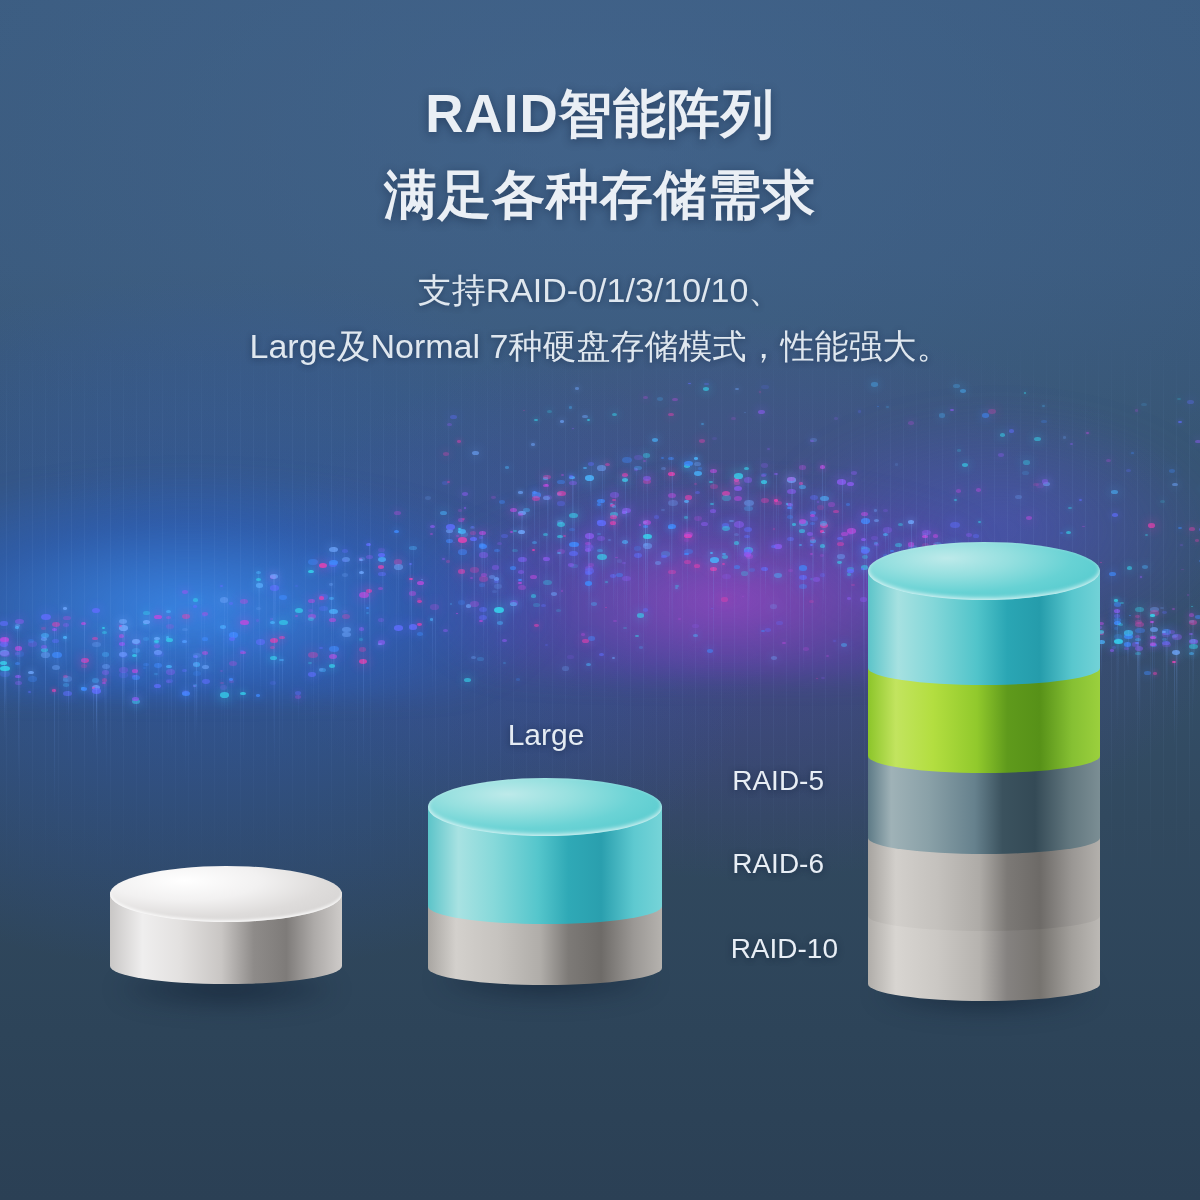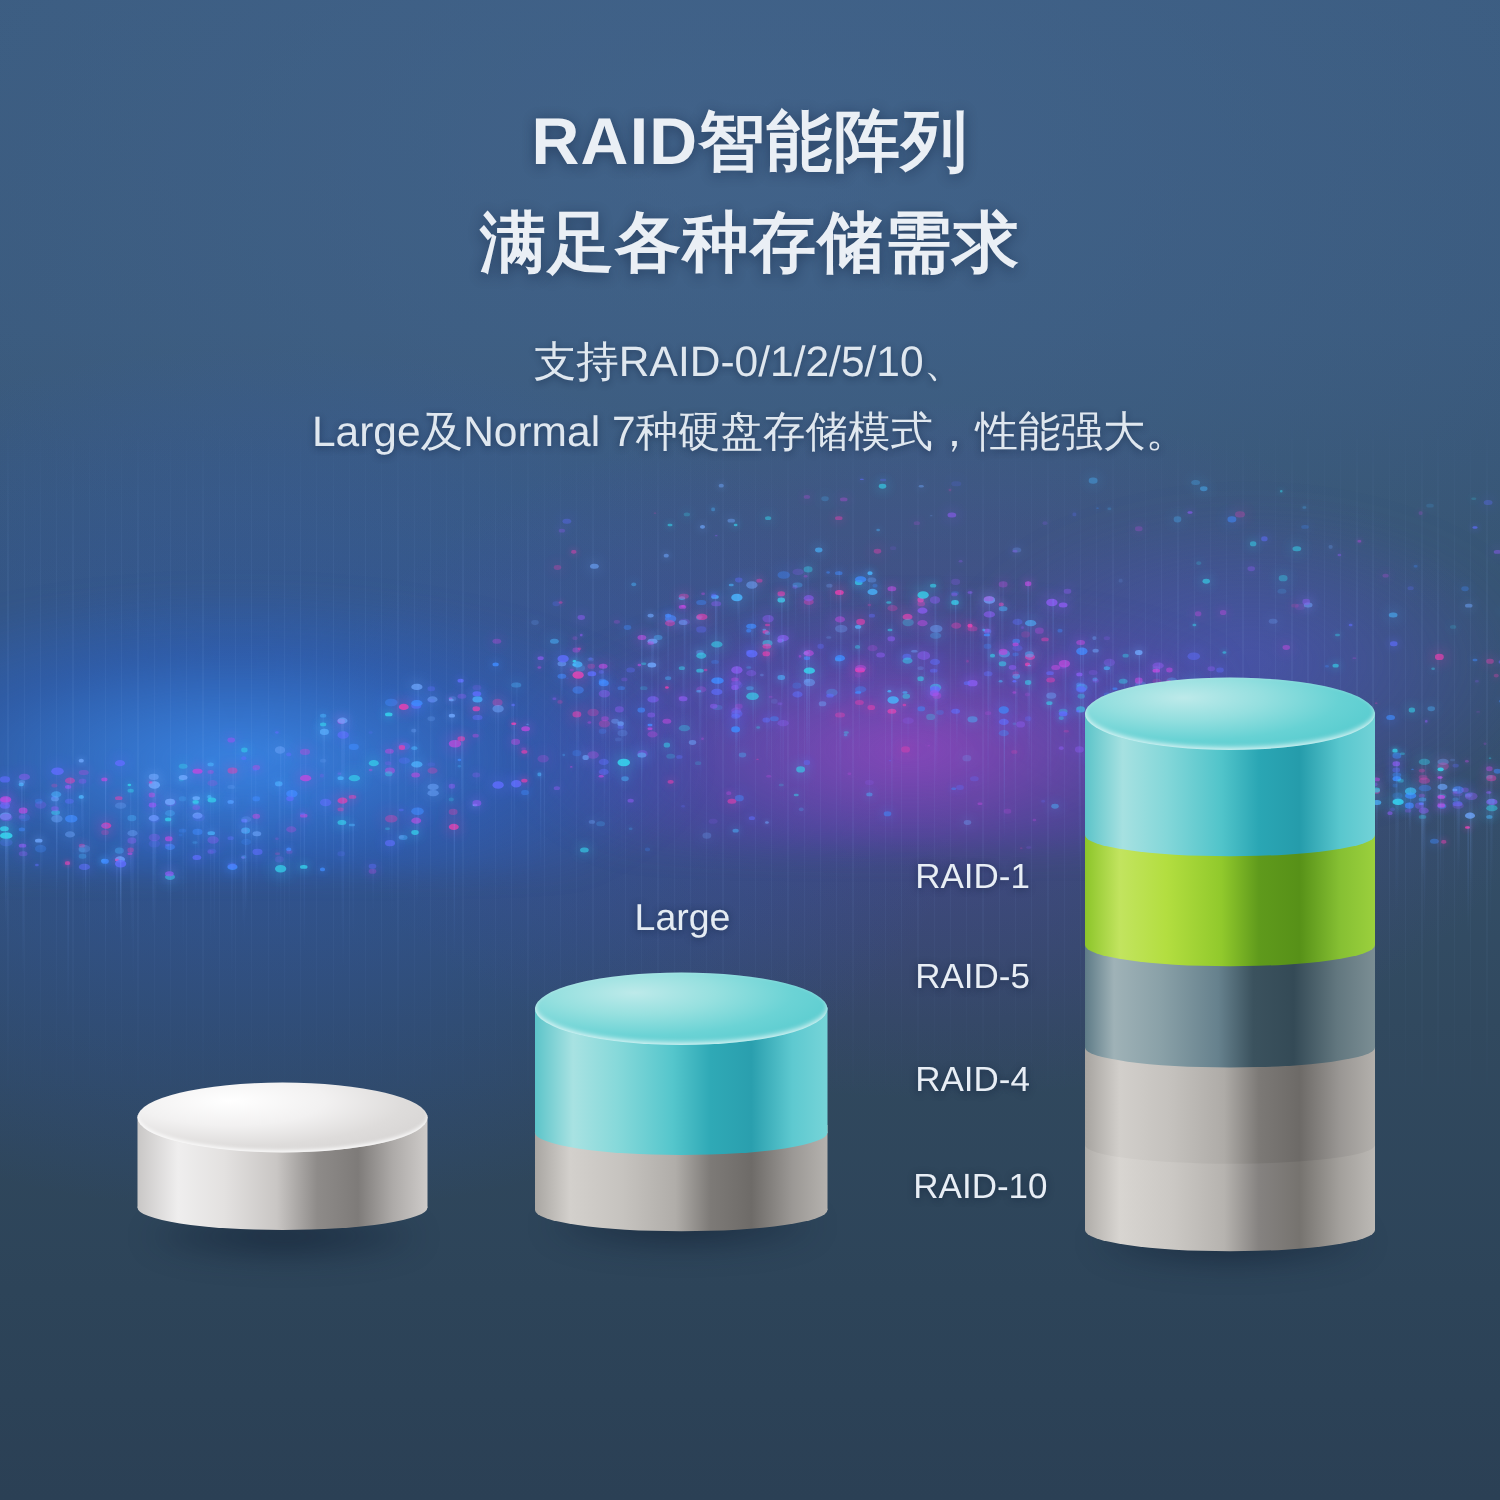--- a/index.html
+++ b/index.html
@@ -1416,21 +1416,21 @@
         <div class="dot" style="left: 1153px; top: 672.4px; width: 3.6px; height: 2.4px; background: rgb(238, 63, 176); opacity: 0.52; box-shadow: rgb(238, 63, 176) 0px 0px 5.4px;"></div>
         <div class="dot" style="left: 530.9px; top: 594.3px; width: 5.1px; height: 3.3px; background: rgb(53, 216, 240); opacity: 0.54; box-shadow: rgb(53, 216, 240) 0px 0px 7.6px;"></div>
         <div class="dot" style="left: 591.4px; top: 602.3px; width: 6px; height: 3.9px; background: rgb(73, 182, 255); opacity: 0.39; box-shadow: rgb(73, 182, 255) 0px 0px 9px;"></div>
         <div class="dot" style="left: 634.7px; top: 634.6px; width: 4.3px; height: 2.8px; background: rgb(53, 216, 240); opacity: 0.51; box-shadow: rgb(53, 216, 240) 0px 0px 6.5px;"></div>
         <div class="dot" style="left: 938.5px; top: 413.2px; width: 6.7px; height: 4.4px; background: rgb(73, 182, 255); opacity: 0.34; box-shadow: rgb(73, 182, 255) 0px 0px 10px;"></div>
       </div>
   </div>
 
   <div class="title" id="title2">满足各种存储需求</div>
   <div class="title" id="title1">RAID智能阵列</div>
-  <div class="subtitle" id="sub1">支持RAID-0/1/2/5/10、</div>
+  <div class="subtitle" id="sub1">支持RAID-0/1/3/10/10、</div>
   <div class="subtitle" id="sub2">Large及Normal 7种硬盘存储模式，性能强大。</div>
 
 
   <div class="cyl" id="cyl-normal" style="left:110px;top:866px;width:232px;height:130px;">
     <div class="shadow" style="left:8px;top:104px;width:218px;height:38px;"></div>
 
     <div class="band" style="top:26px;height:74px;">
       <div class="side" style="background:linear-gradient(90deg,#c9c7c6 0%,#efeeee 14%,#e3e1e0 30%,#c9c6c4 48%,#8e8b89 62%,#7e7b79 76%,#adaaa8 88%,#cecbc9 100%);"></div>
       <div style="position:absolute;left:0;bottom:-18px;width:100%;height:36px;border-radius:50%;
                   background:linear-gradient(90deg,#c9c7c6 0%,#efeeee 14%,#e3e1e0 30%,#c9c6c4 48%,#8e8b89 62%,#7e7b79 76%,#adaaa8 88%,#cecbc9 100%);"></div>
@@ -1498,18 +1498,17 @@
       <div style="position:absolute;left:0;bottom:-17px;width:100%;height:34px;border-radius:50%;
                   background:linear-gradient(90deg,#5cc4c9 0%,#a6e1e1 13%,#84d7d9 28%,#51c4ca 47%,#2aa6b4 60%,#259cab 74%,#59c7ce 88%,#72d2d7 100%);"></div>
       <div class="rim" style="top:-7px;"></div>
     </div>
 
     <div class="cap" style="top:0px;width:232px;height:58px;
          background:radial-gradient(ellipse at 34% 28%, #bdeaea 0%, #94dfdf 30%, #67d2d4 58%, #48c5ca 100%);
          box-shadow:inset 0 -2px 4px rgba(255,255,255,.75);"></div>
   </div>
 
-  <div class="labelR" style="left:570px;top:685px;width:254px;">RAID-1</div>
   <div class="labelR" style="left:570px;top:765px;width:254px;">RAID-5</div>
-  <div class="labelR" style="left:570px;top:848px;width:254px;">RAID-4</div>
+  <div class="labelR" style="left:570px;top:848px;width:254px;">RAID-6</div>
   <div class="labelR" style="left:570px;top:933px;width:268px;">RAID-10</div>
 
 </div>
 
 </body></html>

